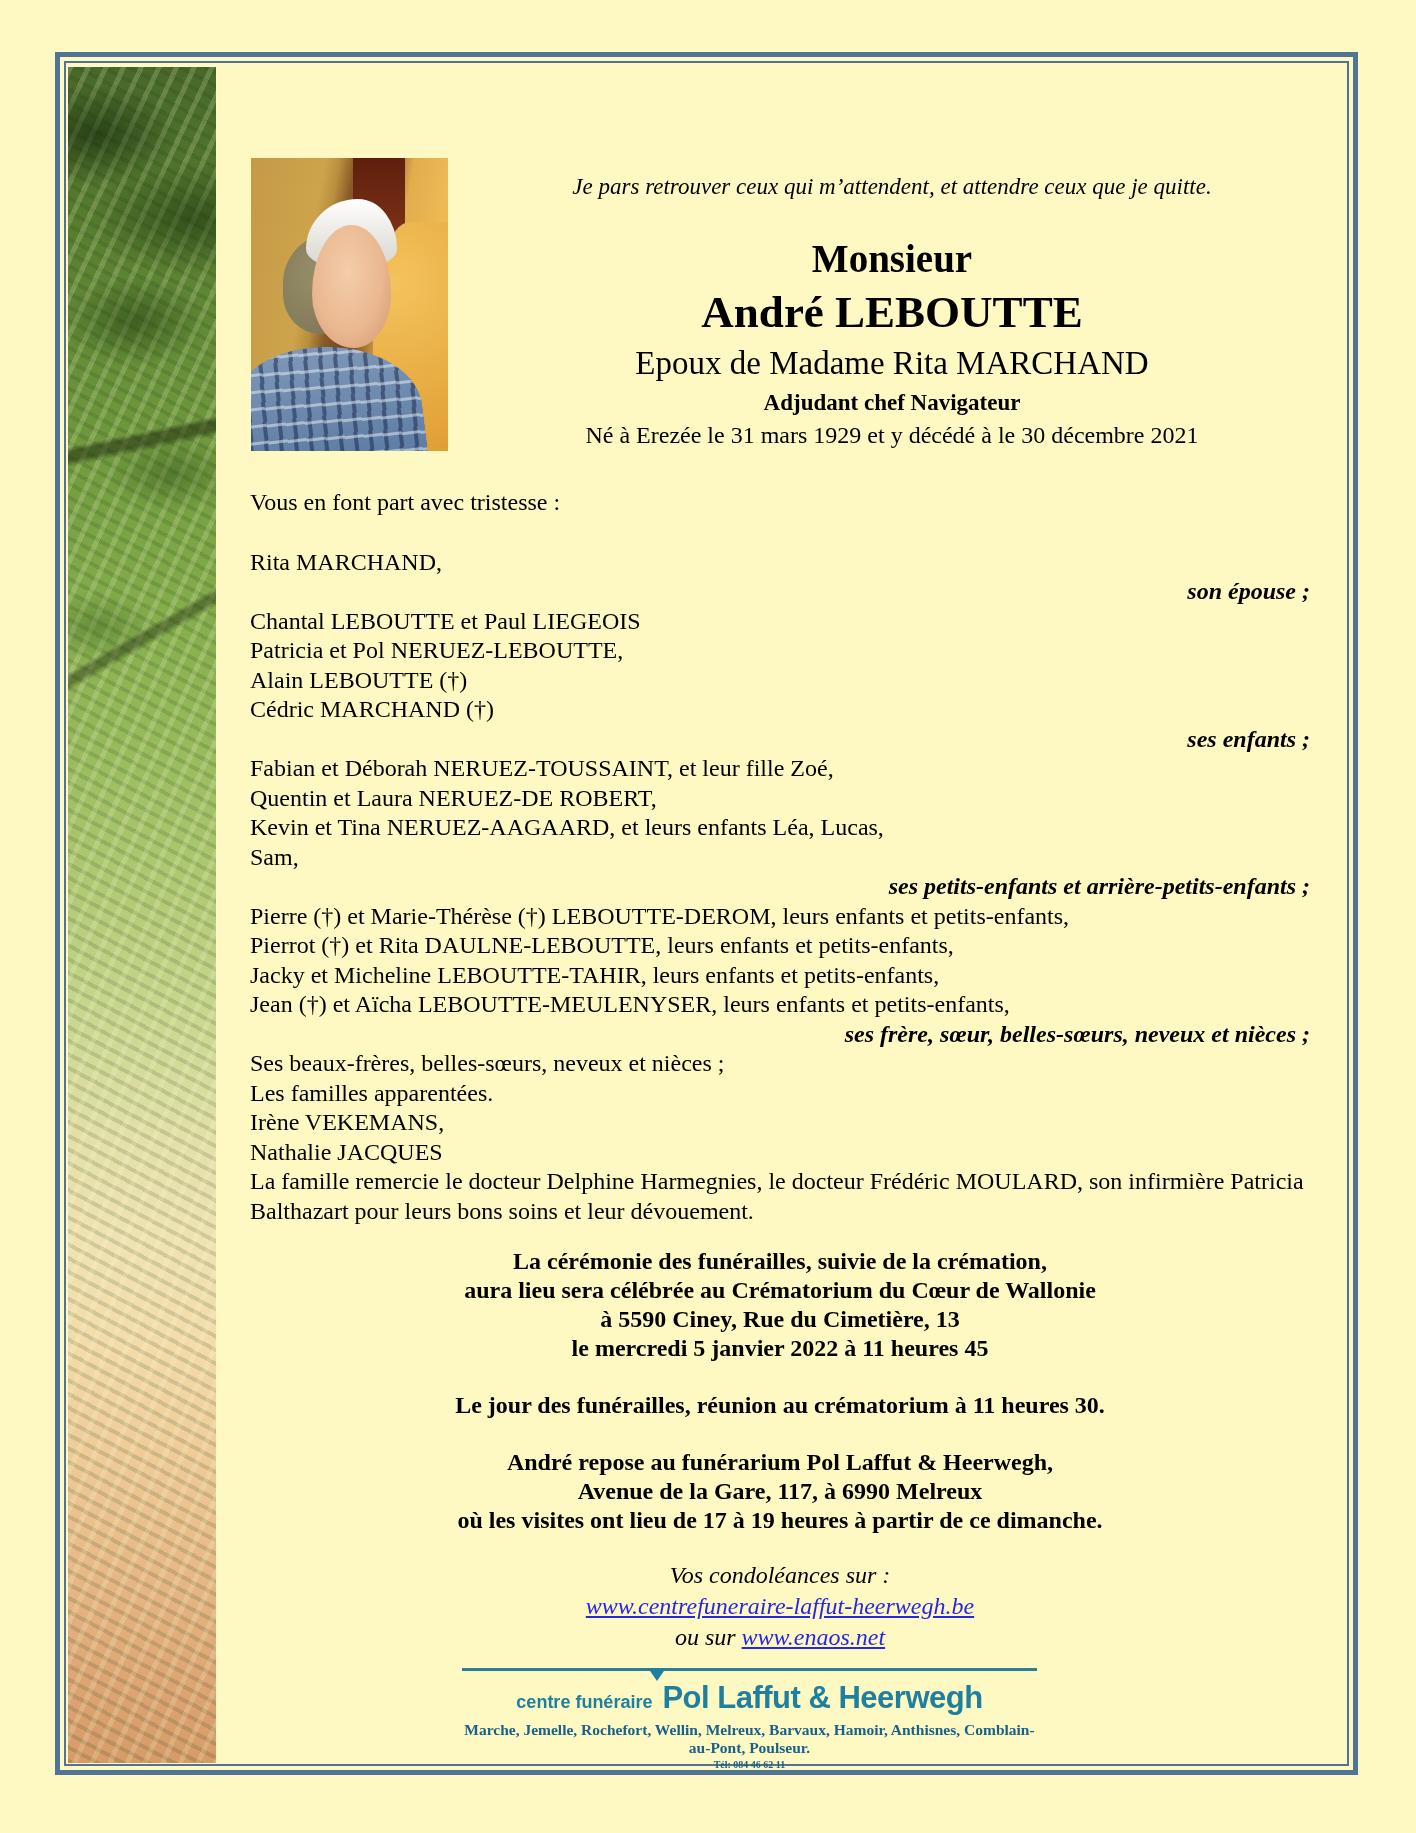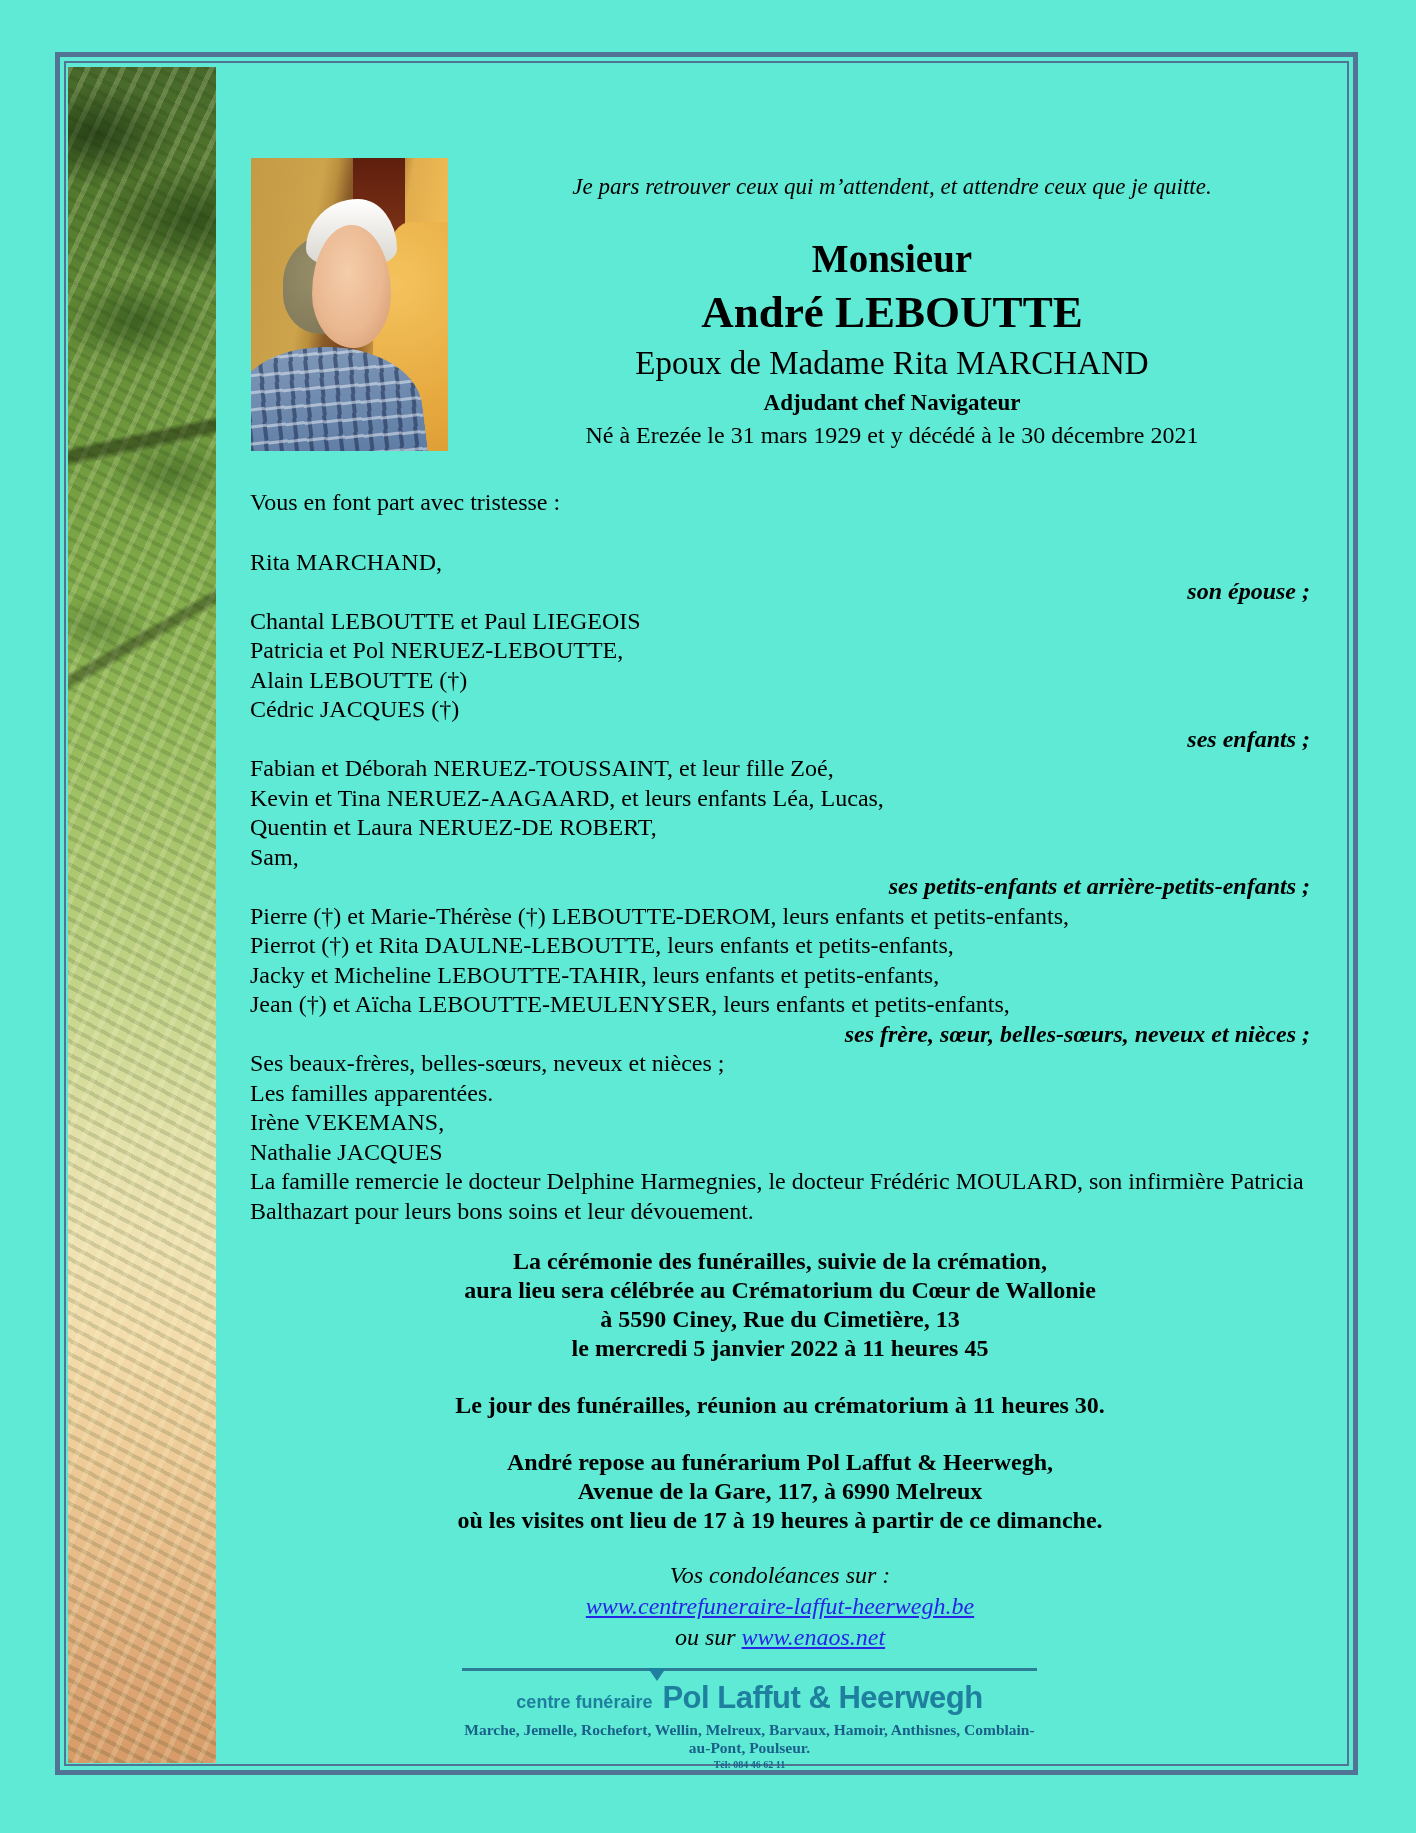--- a/index.html
+++ b/index.html
@@ -1,16 +1,16 @@
 <!DOCTYPE html>
 <html><head>
 <meta charset="utf-8">
 <style>
   html,body{margin:0;padding:0;background:#ffffff;}
-  .page{position:relative;width:1416px;height:1833px;background:#5eead4;
+  .page{position:relative;width:1416px;height:1833px;background:#fef9c3;
         font-family:"Liberation Serif",serif;color:#000;overflow:hidden;}
 
   
   .frame{position:absolute;left:55px;top:52px;width:1293px;height:1713px;border:5px solid #527494;}
   .frame-inner{position:absolute;inset:4px;border:2px solid #527494;}
 
   
   .strip{position:absolute;left:68px;top:67px;width:148px;height:1696px;
     background:
       linear-gradient(168deg, transparent 22%, rgba(25,35,10,0.5) 22.3%, rgba(25,35,10,0.5) 22.8%, transparent 23.2%),
@@ -118,26 +118,26 @@
 
   <div class="body">
     <p class="intro">Vous en font part avec tristesse :</p>
 
     <p>Rita MARCHAND,</p>
     <p class="label">son épouse ;</p>
 
     <p>Chantal LEBOUTTE et Paul LIEGEOIS</p>
     <p>Patricia et Pol NERUEZ-LEBOUTTE,</p>
     <p>Alain LEBOUTTE (†)</p>
-    <p>Cédric JACQUES (†)</p>
+    <p>Cédric MARCHAND (†)</p>
     <p class="label">ses enfants ;</p>
 
     <p>Fabian et Déborah NERUEZ-TOUSSAINT, et leur fille Zoé,</p>
+    <p>Quentin et Laura NERUEZ-DE ROBERT,</p>
     <p>Kevin et Tina NERUEZ-AAGAARD, et leurs enfants Léa, Lucas,</p>
-    <p>Quentin et Laura NERUEZ-DE ROBERT,</p>
     <p>Sam,</p>
     <p class="label">ses petits-enfants et arrière-petits-enfants ;</p>
 
     <p>Pierre (†) et Marie-Thérèse (†) LEBOUTTE-DEROM, leurs enfants et petits-enfants,</p>
     <p>Pierrot (†) et Rita DAULNE-LEBOUTTE, leurs enfants et petits-enfants,</p>
     <p>Jacky et Micheline LEBOUTTE-TAHIR, leurs enfants et petits-enfants,</p>
     <p>Jean (†) et Aïcha LEBOUTTE-MEULENYSER, leurs enfants et petits-enfants,</p>
     <p class="label">ses frère, sœur, belles-sœurs, neveux et nièces ;</p>
 
     <p>Ses beaux-frères, belles-sœurs, neveux et nièces ;</p>

